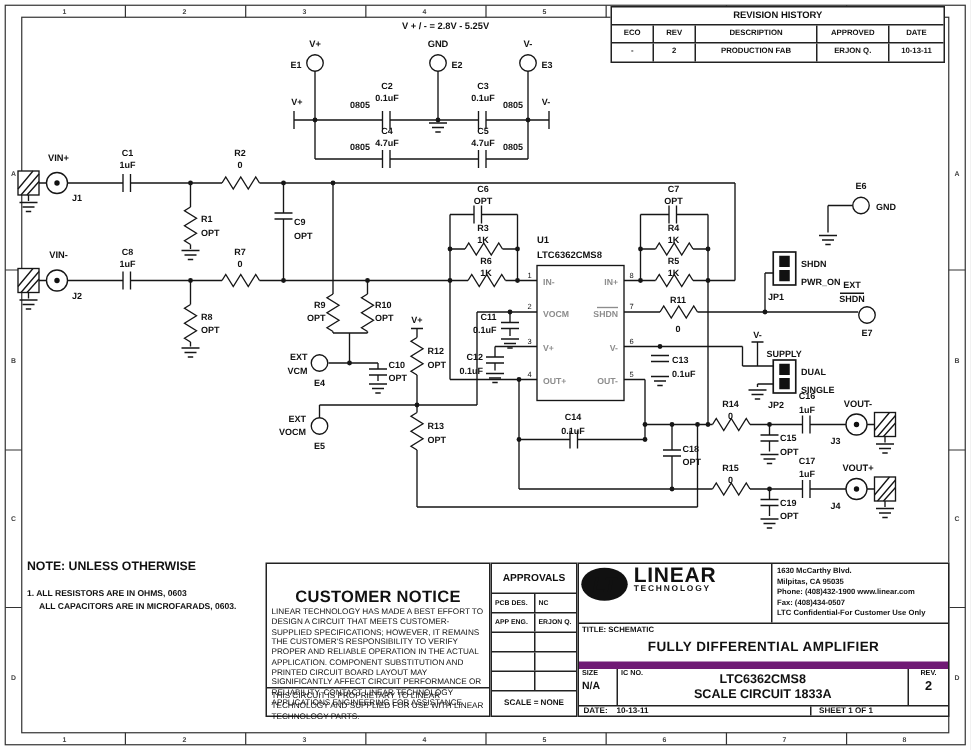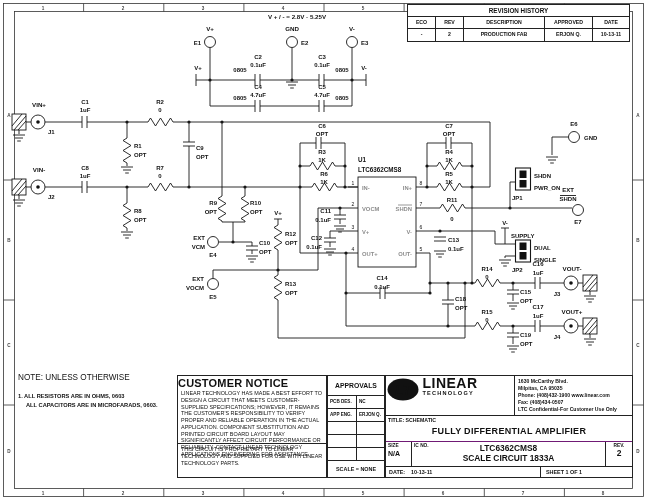--- a/index.html
+++ b/index.html
@@ -17,43 +17,43 @@
   .blk{position:absolute;box-sizing:border-box;background:#fff;border:1px solid #222}
   
   .rev{left:407px;top:4px;width:223px;font-weight:bold}
   .rev-title{text-align:center;font-size:6.3px;height:11px;line-height:11px;border-bottom:1px solid #222}
   .rev-grid{display:grid;grid-template-columns:28px 28px 81px 48px 1fr;height:11px;border-bottom:1px solid #222}
   .rev-grid:last-child{border-bottom:none;height:12px}
   .rev-grid>div{font-size:5.2px;text-align:center;line-height:11px;border-right:1px solid #222}
   .rev-grid>div:last-child{border-right:none}
   
   .notes{position:absolute;left:18px;top:373px;width:158px}
-  .notes-t{font-size:8.2px;font-weight:normal;line-height:1.2}
+  .notes-t{font-size:8.2px;font-weight:bold;line-height:1.2}
   .notes-b{margin-top:9px;font-size:5.7px;font-weight:bold;line-height:1.55}
   .notes-b .ind{margin-left:8px}
   
   .notice{left:177px;top:375px;width:150px;height:103px}
-  .notice-title{font-size:11px;font-weight:bold;margin-top:1px;letter-spacing:.2px}
+  .notice-title{font-size:11px;font-weight:bold;text-align:center;margin-top:16px;letter-spacing:.2px}
   .notice-body{font-size:5.45px;line-height:1.24;padding:1px 3px 0 3px;height:55px;border-bottom:1px solid #222;box-sizing:border-box}
   .notice-foot{font-size:5.45px;line-height:1.3;padding:2px 3px}
   
   .appr{left:327px;top:375px;width:58px;height:103px;display:flex;flex-direction:column}
   .appr-title{font-size:6.8px;font-weight:bold;text-align:center;height:19px;line-height:19px;border-bottom:1px solid #222}
   .appr-row{display:grid;grid-template-columns:29px 1fr;height:12px;border-bottom:1px solid #222}
   .appr-row>div{font-size:4.6px;font-weight:bold;line-height:12px;padding-left:2px;border-right:1px solid #222}
   .appr-row>div:last-child{border-right:none}
   .appr-scale{flex:1;display:flex;align-items:center;justify-content:center;font-size:5.4px;font-weight:bold}
   
   .tblock{left:385px;top:375px;width:248px;height:103px;display:flex;flex-direction:column}
   .tb-top{height:39px;display:flex;border-bottom:1px solid #222}
   .tb-logo{width:128px;display:flex;align-items:flex-start;justify-content:center;gap:3px}
   .lt-name{font-size:14px;font-weight:bold;letter-spacing:.5px;line-height:1}
   .lt-sub{font-size:5.6px;font-weight:bold;letter-spacing:1.2px}
   .tb-addr{flex:1;border-left:1px solid #222;padding:2px 0 0 3px;font-size:5.1px;font-weight:bold;line-height:1.38}
-  .tb-title{height:25px;border-bottom:1px solid #701a75;position:relative}
+  .tb-title{height:25px;border-bottom:5px solid #701a75;position:relative}
   .tb-title-label{position:absolute;left:2px;top:1px;font-size:5.2px;font-weight:bold}
   .tb-title-main{text-align:center;margin-top:10px;font-size:9px;font-weight:bold;letter-spacing:.3px}
   .tb-part{height:24px;display:flex;border-bottom:1px solid #222}
   .tb-size{width:23px;border-right:1px solid #222;padding:1px 0 0 2px}
   .lbl-xs{font-size:4.8px;font-weight:bold}
   .tb-size-v{font-size:7px;font-weight:bold;margin-top:2px}
   .tb-ic{flex:1;position:relative;text-align:center}
   .tb-ic .lbl-xs{position:absolute;left:2px;top:1px}
   .tb-ic-main{font-size:8.4px;font-weight:bold;line-height:1.15;margin-top:2px}
   .tb-rev{width:26px;border-left:1px solid #222;text-align:center;padding-top:1px}

